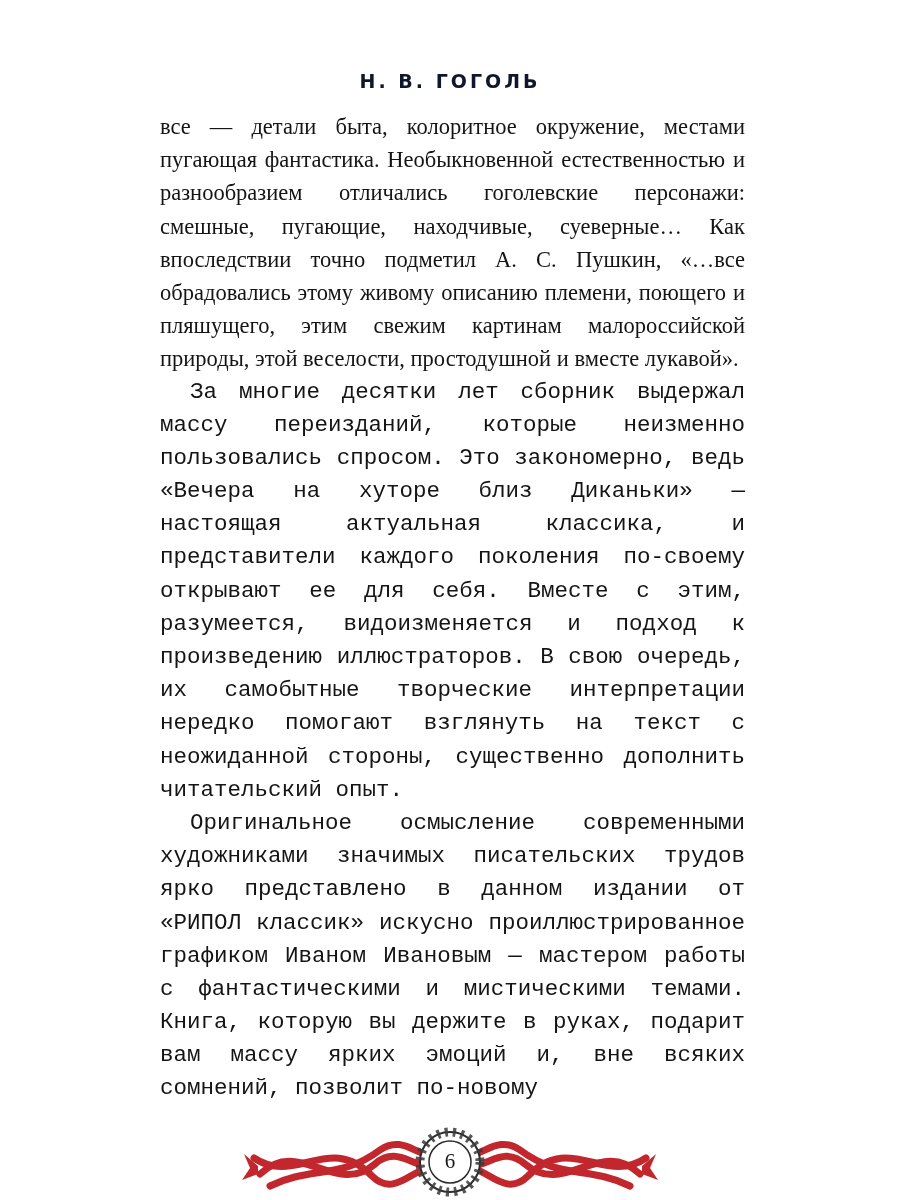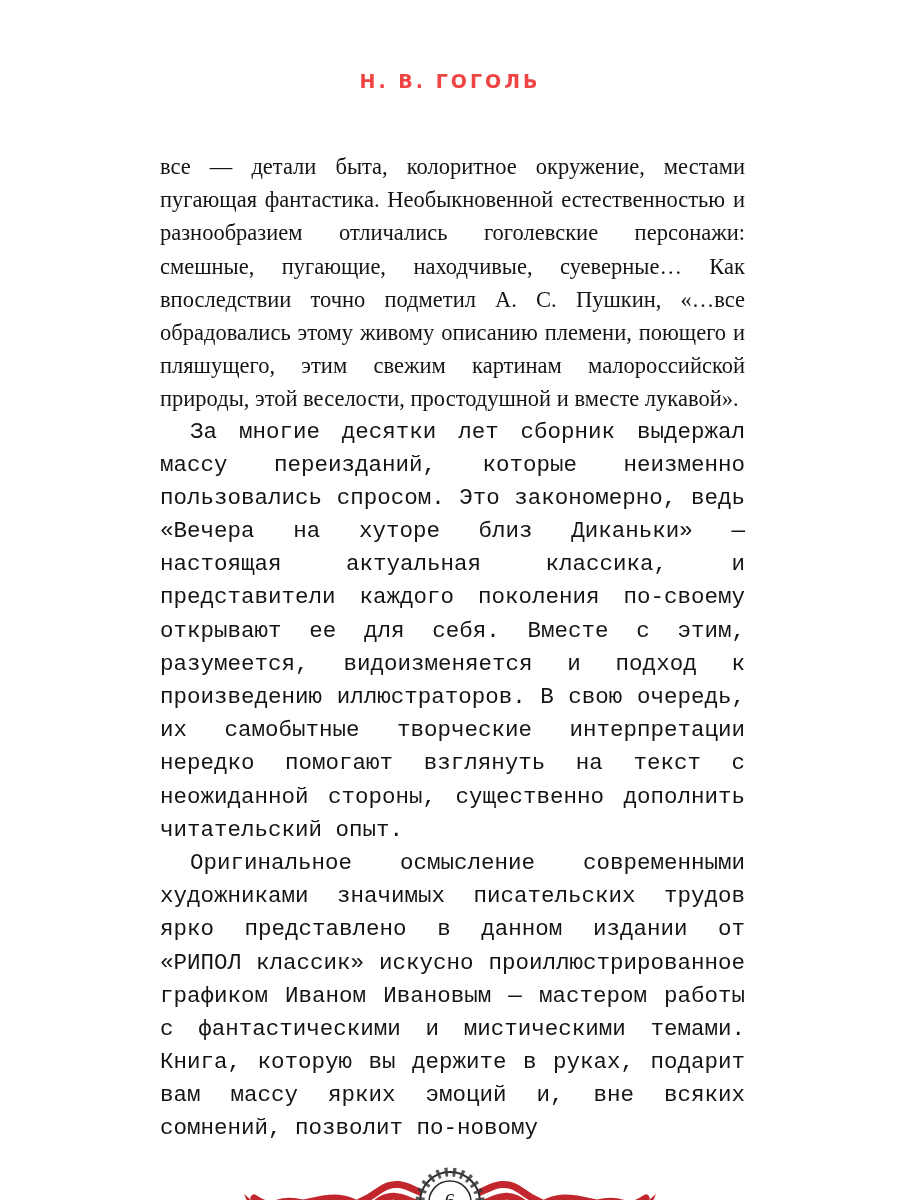--- a/index.html
+++ b/index.html
@@ -19,29 +19,29 @@
   .page {
     position: absolute;
     inset: 0;
     display: flex;
     flex-direction: column;
   }
 
   .running-head {
     margin-top: 70px;
     text-align: center;
-    color: #ef4444;
+    color: #0f172a;
     font-family: "DejaVu Sans", sans-serif;
     font-weight: bold;
     font-size: 19px;
     letter-spacing: 3px;
   }
 
   .body-text {
-    margin: 58px 155px 0 160px;
+    margin: 18px 155px 0 160px;
     font-size: 22.5px;
     line-height: 1.475;
     text-align: justify;
     text-justify: inter-word;
     hyphens: manual;
   }
 
   .body-text p {
     margin: 0;
   }

